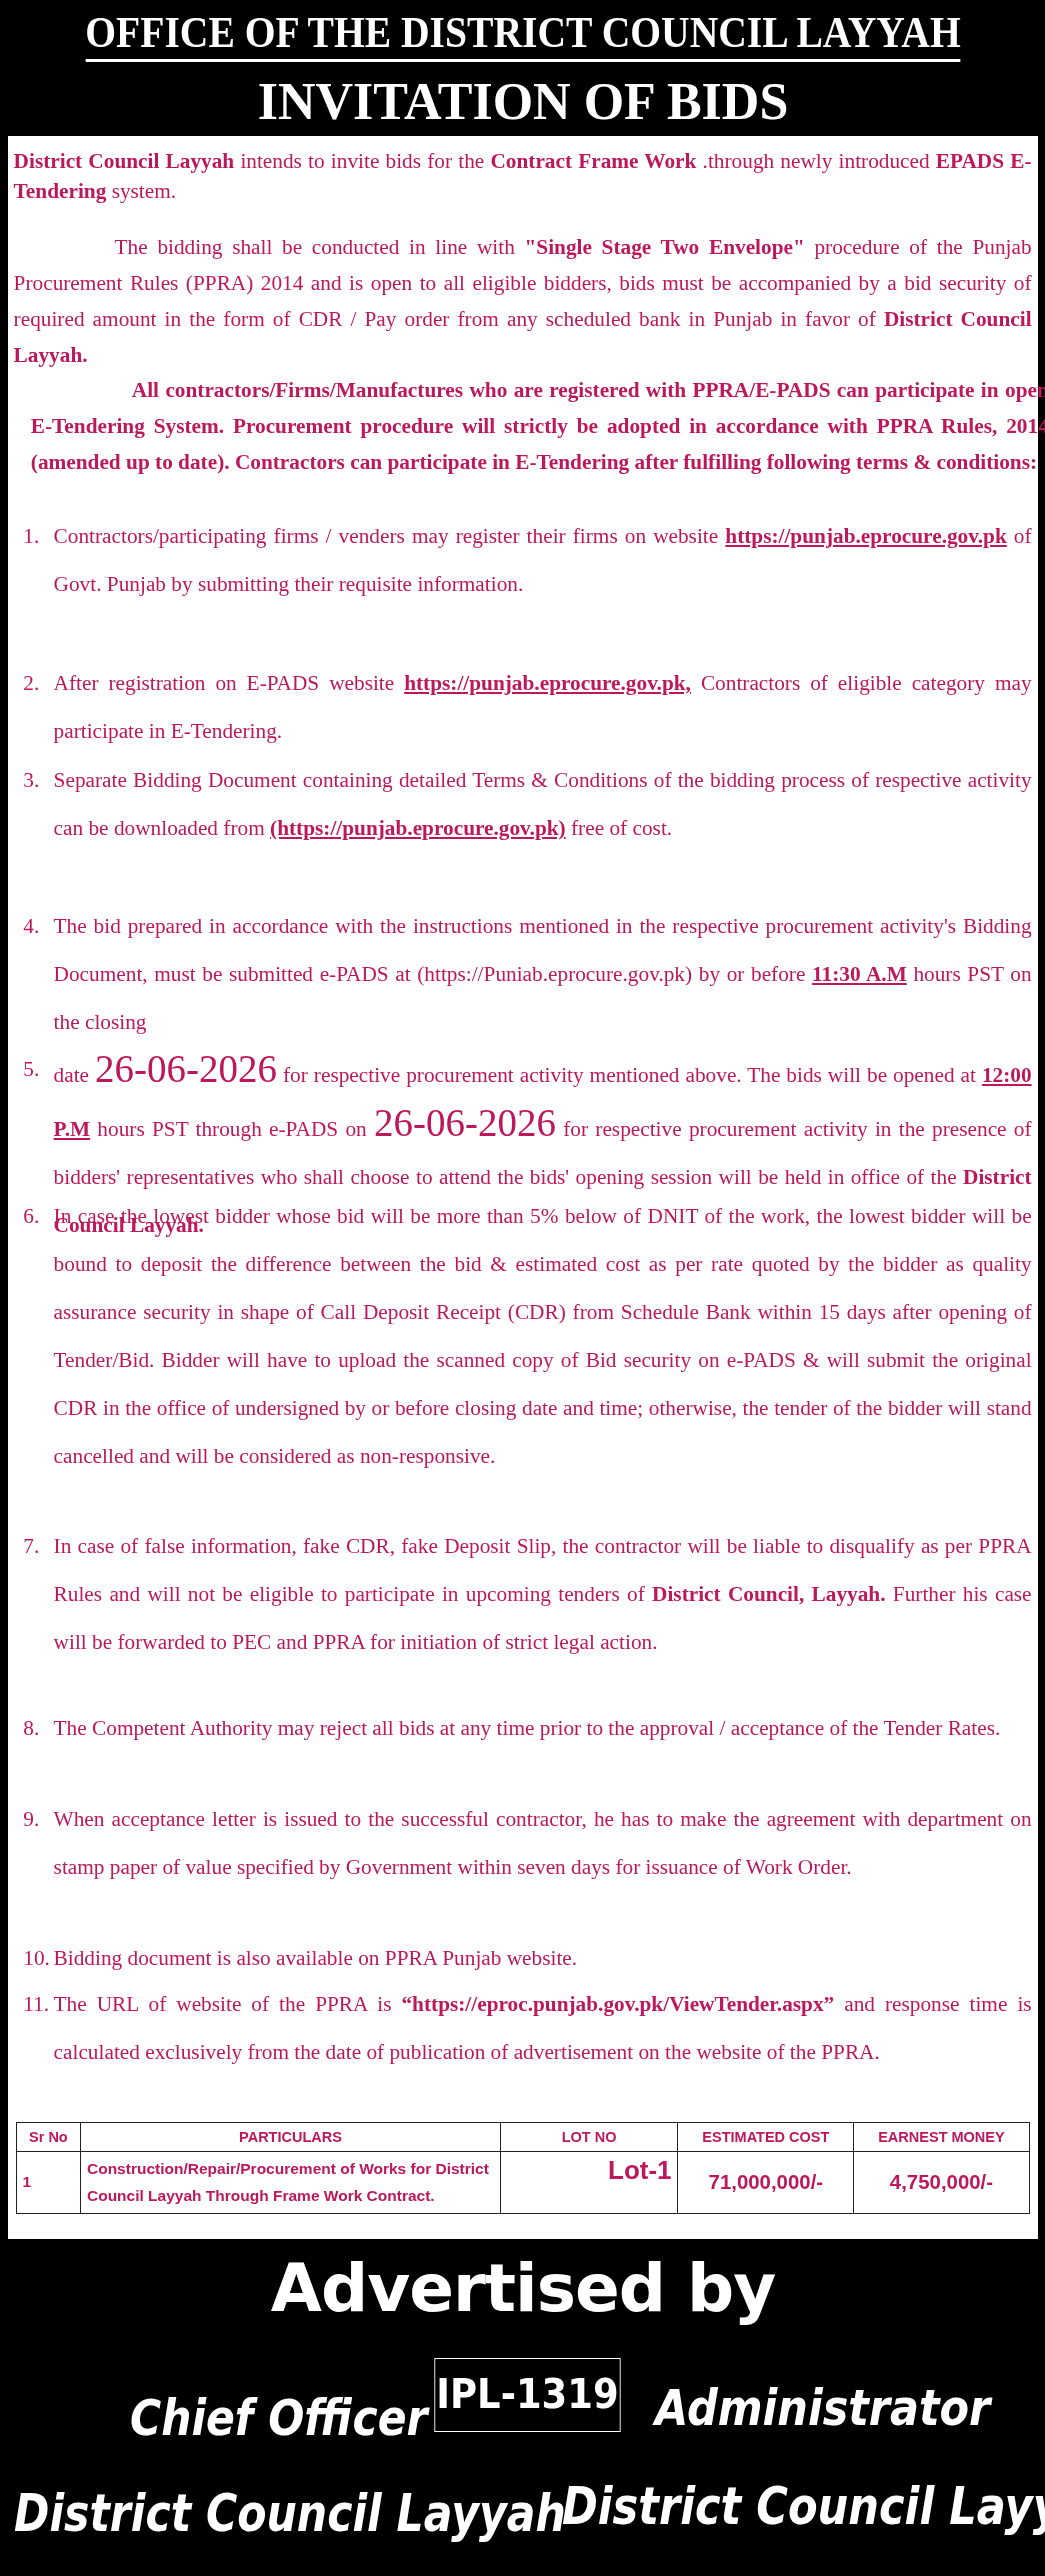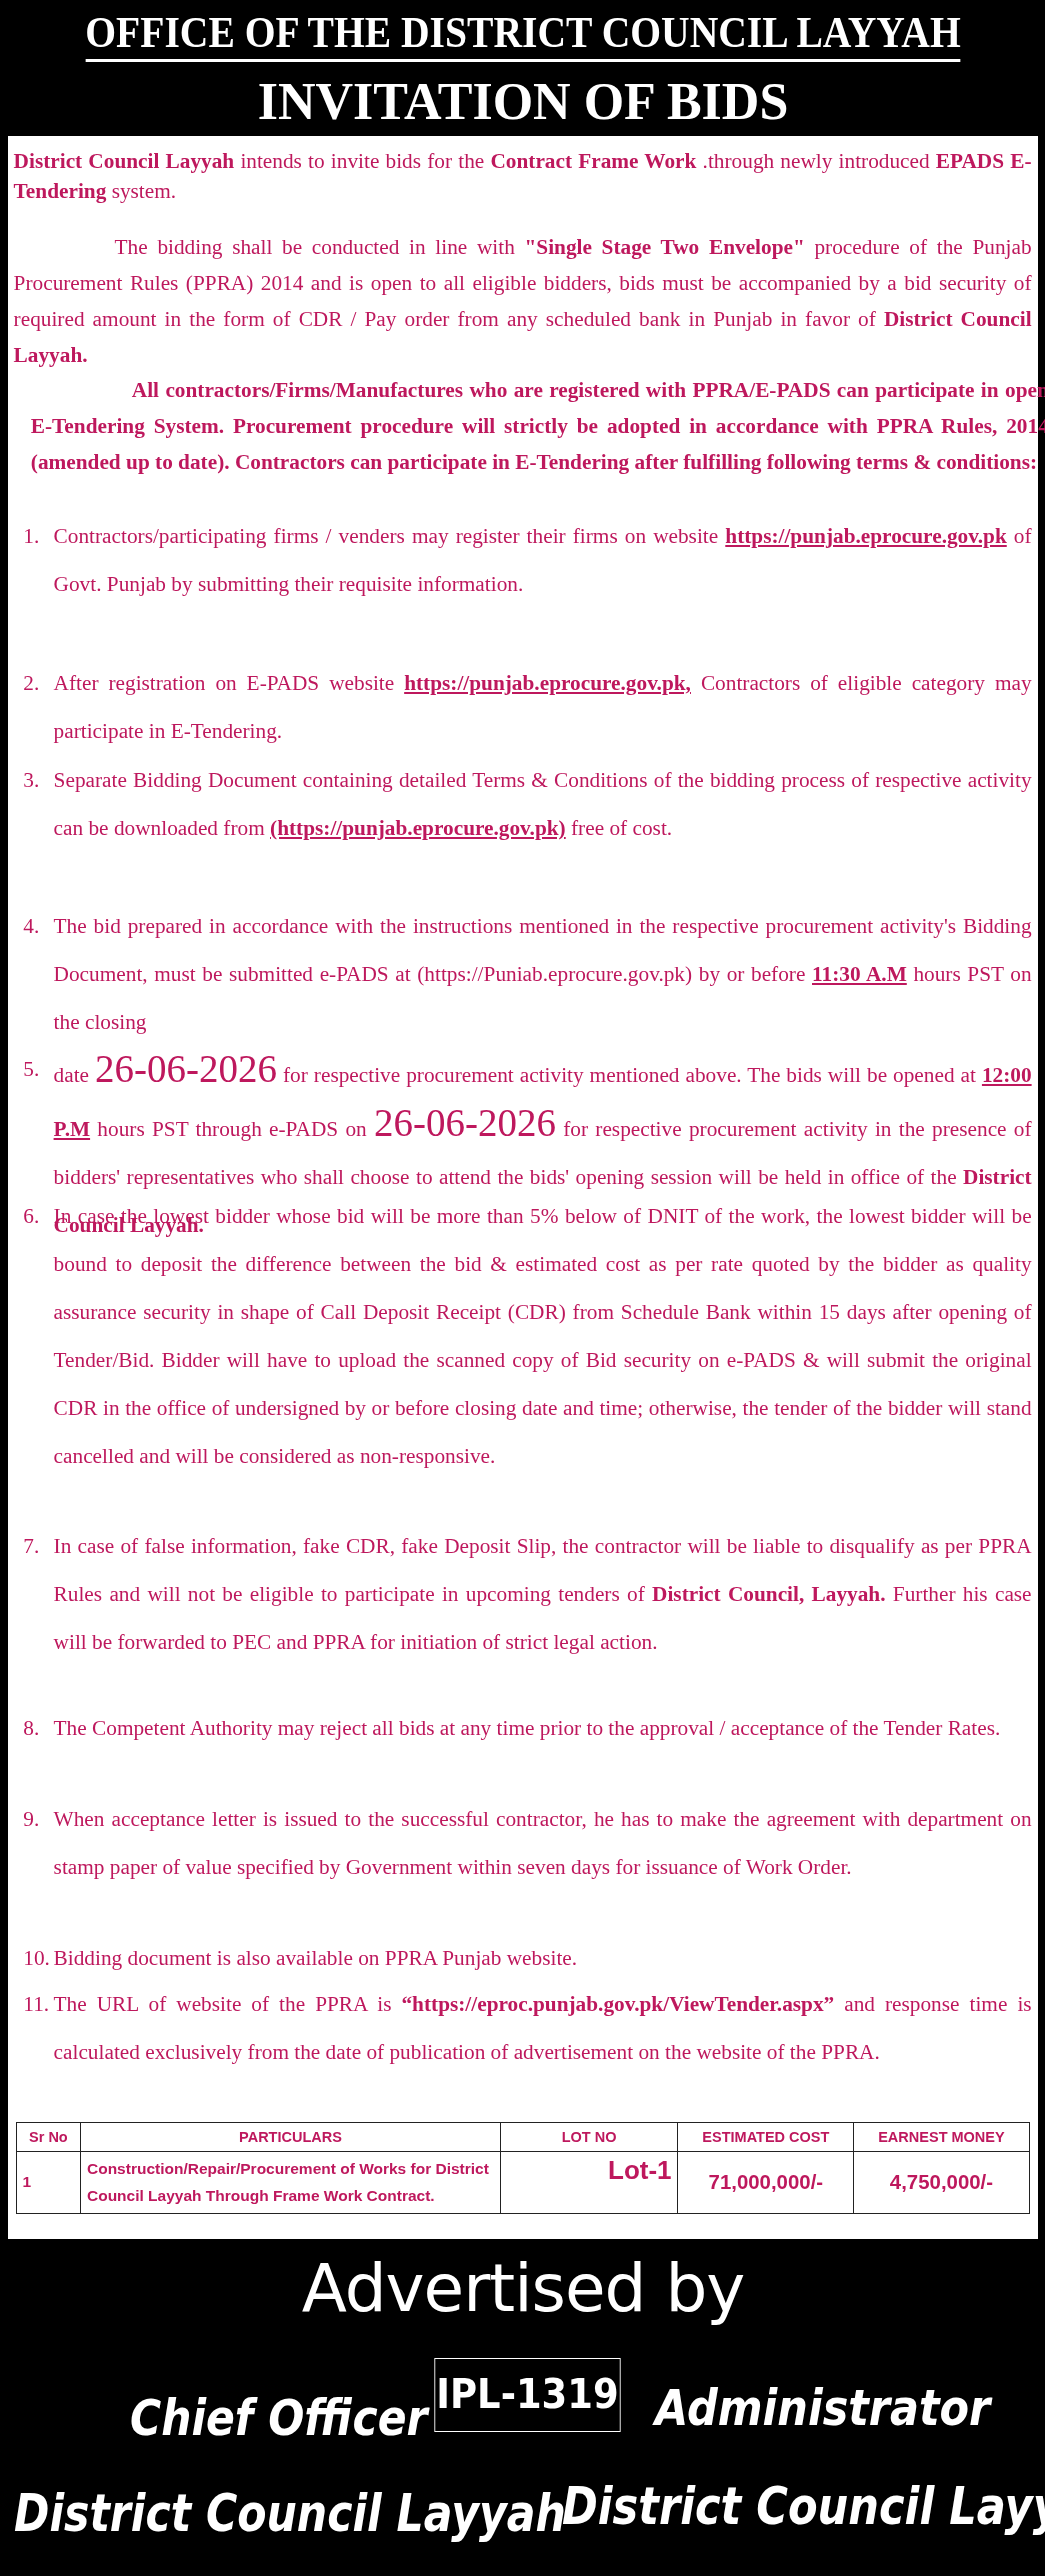--- a/index.html
+++ b/index.html
@@ -25,21 +25,21 @@
   .big { font-size: 39px; }
   table.bids { position: absolute; left: 7.8px; top: 1956px; width: 1014px; border-collapse: collapse;
     font-family: Liberation Sans, sans-serif; font-weight: bold; font-size: 15.5px; margin-top: 30px; }
   table.bids th, table.bids td { border: 1.9px solid #222; padding: 3.9px 5.8px; vertical-align: top; }
   table.bids th { font-size: 14.5px; text-align: center; padding: 5.8px 3.9px; }
   table.bids td.sr { vertical-align: middle; width: 52px; }
   table.bids td.part { width: 407px; line-height: 27px; font-size: 15.5px; }
   table.bids td.lot { text-align: right; font-size: 26px; width: 165px; }
   table.bids td.amt { text-align: center; vertical-align: middle; font-size: 20.4px; }
   .adv { position: absolute; left: 0; top: 2250px; width: 1046px; text-align: center; color: #fff;
-    font-family: "DejaVu Sans", sans-serif; font-weight: normal; font-size: 66px; letter-spacing: -1px; }
+    font-family: "DejaVu Sans", sans-serif; font-weight: bold; font-size: 66px; letter-spacing: -1px; }
   .ipl { position: absolute; left: 424px; top: 2358px; width: 205px; height: 72px; border: 1.9px solid #fff; color: #fff;
     font-family: "DejaVu Sans", sans-serif; font-weight: bold; font-size: 41px; text-align: center; line-height: 70px;
     transform: scaleX(0.9); }
   .sig { position: absolute; color: #fff; font-family: "DejaVu Sans", sans-serif; font-style: italic; font-weight: bold; white-space: nowrap; }
   .sig.a { left: 130px; top: 2389px; font-size: 50px; transform: scaleX(0.85); transform-origin: left; }
   .sig.b { left: 655px; top: 2379px; font-size: 50px; transform: scaleX(0.86); transform-origin: left; }
   .sig.c { left: 13.6px; top: 2483px; font-size: 52px; transform: scaleX(0.82); transform-origin: left; }
   .sig.d { left: 562px; top: 2476px; font-size: 52px; transform: scaleX(0.83); transform-origin: left; }
 </style>
 </head>

